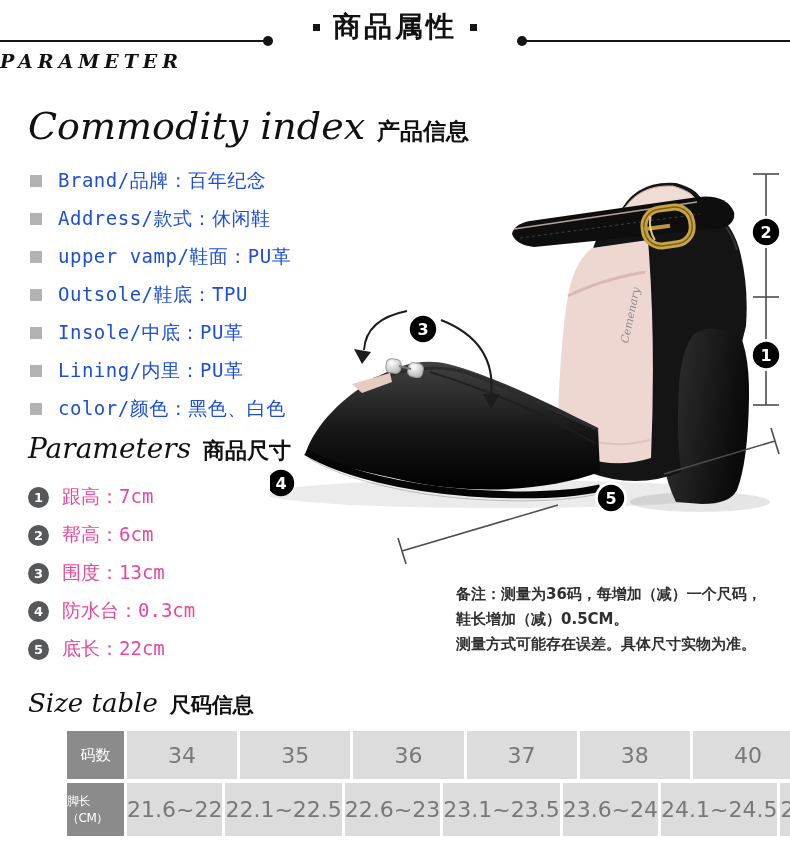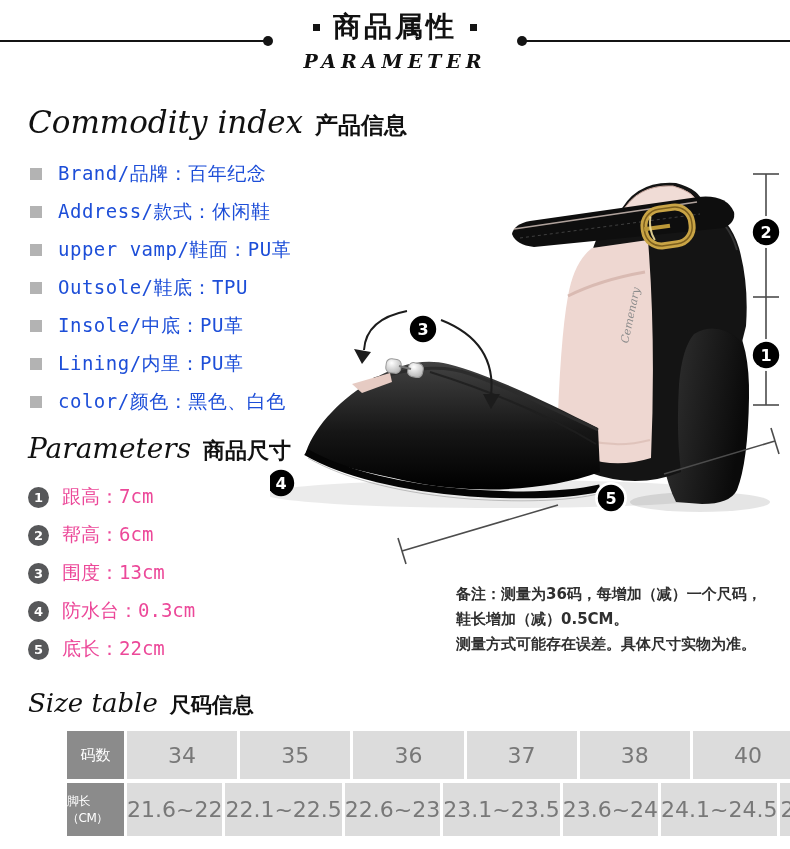--- a/index.html
+++ b/index.html
@@ -5,34 +5,34 @@
   html,body{margin:0;padding:0;background:#fff;}
   .page{position:relative;width:790px;height:849px;background:#fff;overflow:hidden;
         font-family:"DejaVu Sans","Liberation Sans",sans-serif;color:#1c1c1c;}
 
   
   .hline{position:absolute;top:40px;height:2px;background:#141414;}
   .hline.l{left:0;width:264px;}
   .hline.r{left:524px;width:266px;}
   .hdot{position:absolute;top:36px;width:10px;height:10px;border-radius:50%;background:#141414;}
   .hdot.l{left:263px;} .hdot.r{left:517px;}
-  .hdr-c{position:absolute;left:0;right:0;top:8px;text-align:center;}
+  .hdr-c{position:absolute;left:0;right:0;top:8px;text-align:left;}
   .title-row{display:flex;align-items:center;justify-content:center;gap:13px;}
   .title-row h1{margin:0;font-size:28px;font-weight:bold;letter-spacing:3px;color:#111;}
   .sqdot{display:inline-block;width:7px;height:7px;background:#141414;}
   .subtitle{margin-top:4px;font-family:"DejaVu Serif","Liberation Serif",serif;
             font-style:italic;font-weight:bold;font-size:19px;letter-spacing:5px;color:#111;}
 
   
   .sec-h{display:flex;align-items:baseline;}
   .sec-h .en{font-family:"DejaVu Serif","Liberation Serif",serif;font-style:italic;color:#111;}
   .sec-h .zh{font-weight:bold;color:#111;margin-left:12px;}
 
   .commodity{position:absolute;left:28px;top:104px;}
-  .commodity .en{font-size:31px;text-align:center;} .commodity .zh{font-size:23px;}
+  .commodity .en{font-size:38px;text-align:center;} .commodity .zh{font-size:23px;}
   .blist{list-style:none;margin:14px 0 0 0;padding:0;}
   .blist li{display:flex;align-items:center;height:38px;}
   .sq{width:12px;height:12px;background:#b3b3b3;margin:0 16px 0 2px;flex:none;}
   .blist .txt{font-family:"DejaVu Sans Mono","DejaVu Sans",sans-serif;
               font-size:19px;color:#1d4ed8;letter-spacing:.5px;}
 
   .params{position:absolute;left:28px;top:432px;}
   .params .en{font-size:28px;} .params .zh{font-size:22px;}
   .plist{list-style:none;margin:12px 0 0 0;padding:0;}
   .plist li{display:flex;align-items:center;height:38px;}

